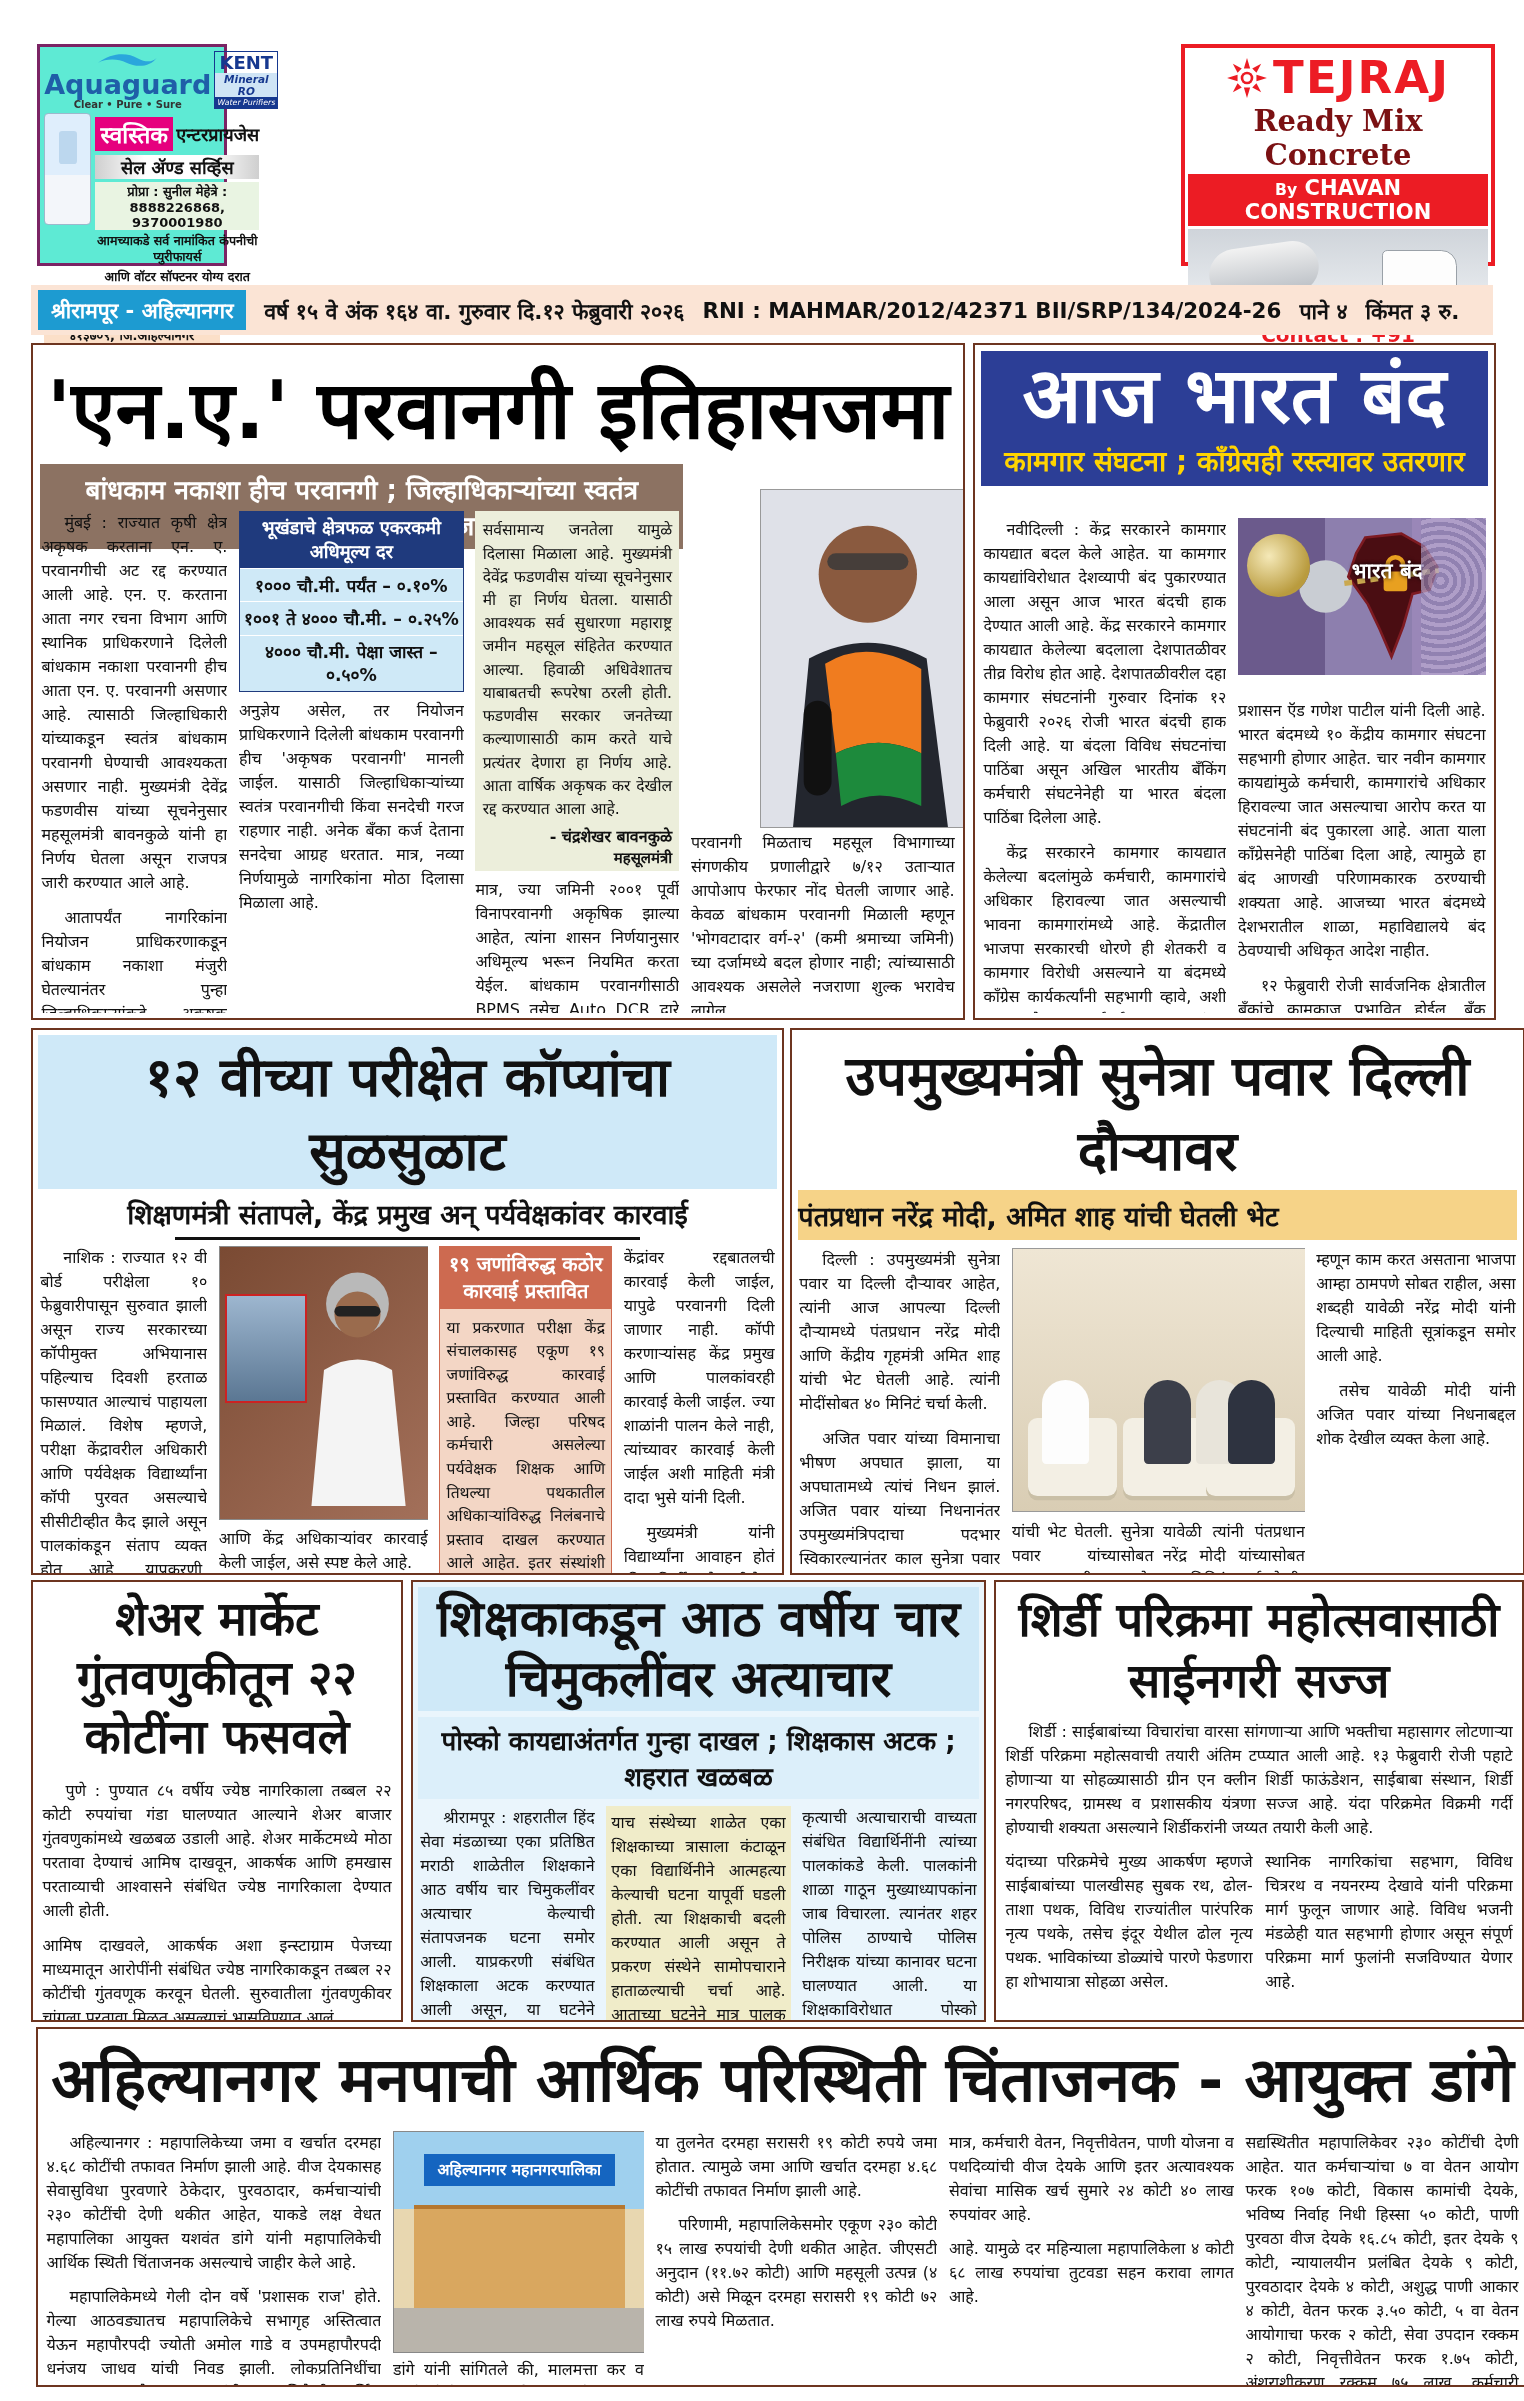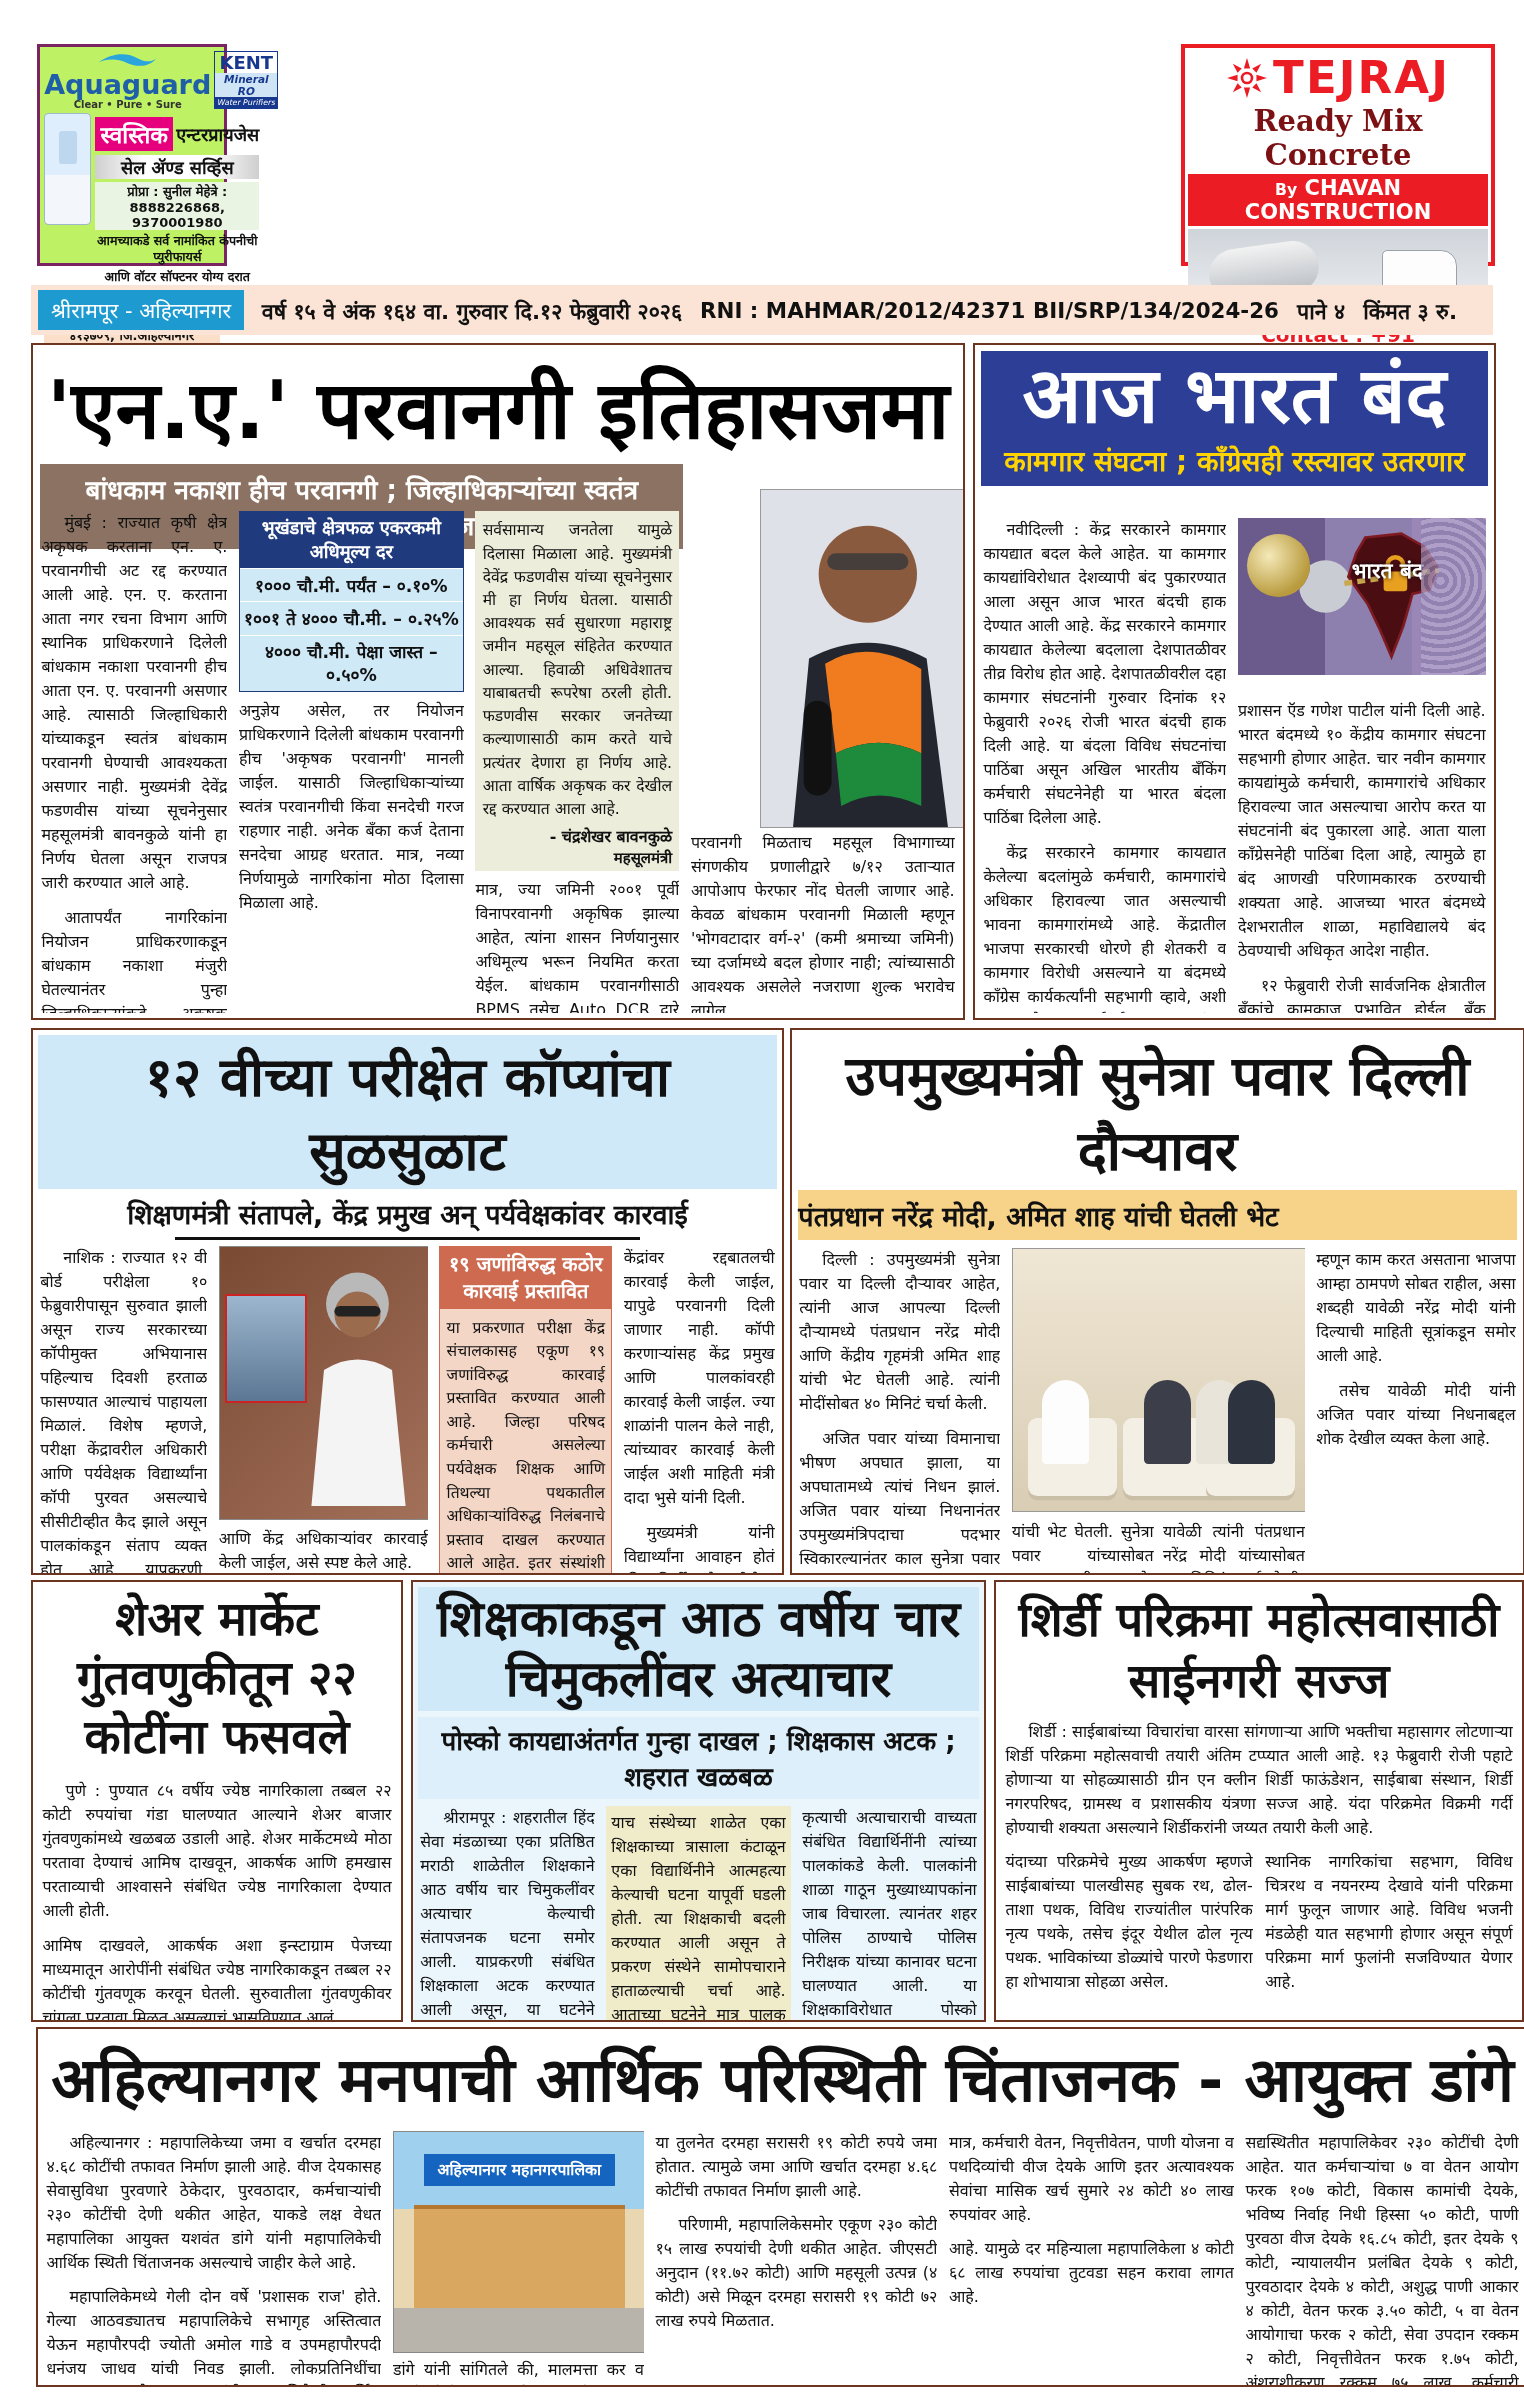--- a/index.html
+++ b/index.html
@@ -5,21 +5,21 @@
   html,body{margin:0;padding:0;background:#e8e8e8;}
   .page{position:relative;width:1525px;height:2401px;background:#fff;font-family:"DejaVu Sans","Liberation Sans",sans-serif;color:#111;overflow:hidden;}
   .abs{position:absolute;}
   .artbox{position:absolute;border:2.6px solid #6d3520;background:#fff;box-sizing:border-box;overflow:hidden;}
   p.b{font-size:16px;line-height:1.5;text-align:justify;margin:0 0 10.5px 0;}
   .ind{text-indent:23px;}
   .cols{display:flex;gap:11.5px;box-sizing:border-box;}
   .col{overflow:hidden;}
   .hl{font-weight:900;text-align:center;color:#000;}
   
-  .ad-left{left:37px;top:44px;width:190px;height:222px;border:3.7px solid #7b2464;background:#bef264;box-sizing:border-box;padding:4.2px;font-size:10.5px;}
+  .ad-left{left:37px;top:44px;width:190px;height:222px;border:3.7px solid #7b2464;background:#5eead4;box-sizing:border-box;padding:4.2px;font-size:10.5px;}
   .aq-row{display:flex;gap:3.1px;align-items:flex-start;}
   .aq-brand{color:#1f5fa8;font-size:27px;font-weight:700;line-height:1;}
   .aq-slogan{color:#333;font-size:10px;font-weight:700;margin-top:1px;}
   .kent{border:1px solid #16388f;text-align:center;width:62px;flex:none;}
   .kent .k1{color:#16388f;font-weight:900;font-size:18px;}
   .kent .k2{background:#cfe4f5;color:#16388f;font-style:italic;font-weight:700;font-size:10.5px;}
   .kent .k3{background:#16388f;color:#fff;font-style:italic;font-size:7.8px;padding:1px 0;}
   .swk-row{display:flex;align-items:center;gap:3.1px;margin-top:4.2px;}
   .swk{background:#e6007e;color:#fff;font-weight:900;font-size:23px;padding:1px 5.2px;}
   .swk2{font-weight:900;font-size:18px;}
@@ -37,21 +37,21 @@
   .tej-row{display:flex;align-items:center;justify-content:center;gap:5.2px;}
   .tej{color:#ec1c24;font-weight:900;font-size:45px;letter-spacing:2.1px;}
   .rmc{color:#7b1113;font-weight:900;font-size:29px;font-family:"DejaVu Serif","Liberation Serif",serif;}
   .chavan{background:#ec1c24;color:#fff;font-weight:900;font-size:21px;padding:2.1px 0;margin-top:2.1px;}
   .truck{height:89px;margin-top:3.1px;background:linear-gradient(180deg,#cfd4da,#eef1f4);position:relative;overflow:hidden;}
   .drum{position:absolute;left:21px;top:15.7px;width:110px;height:52px;background:linear-gradient(180deg,#f2f2f2,#b9bec4);border-radius:26px;transform:rotate(-8deg);}
   .cab{position:absolute;right:31px;top:21px;width:73px;height:50px;background:#fdfdfd;border:1.6px solid #9aa1a8;border-radius:5.2px 15.7px 0 0;}
   .wheel{position:absolute;bottom:4.2px;width:24px;height:24px;background:#2c2c2c;border-radius:50%;}
   .contact{color:#ec1c24;font-weight:900;font-size:20px;margin-top:4.2px;}
   .dateline{left:31px;top:285px;width:1462px;height:50px;background:#fbe4d5;display:flex;align-items:center;box-sizing:border-box;padding:0 7.3px;gap:18px;}
-  .edition{background:#1d9bd1;color:#fff;font-weight:400;font-size:21px;padding:6.3px 12.6px;flex:none;}
+  .edition{background:#1d9bd1;color:#fff;font-weight:700;font-size:21px;padding:6.3px 12.6px;flex:none;}
   .dl-item{font-weight:900;font-size:21.4px;white-space:nowrap;}
   
   .na-box{left:31px;top:343px;width:934px;height:677px;}
   .na-head{font-size:80px;margin:7.3px 5.2px 3.1px 5.2px;}
   .na-sub{background:#8c7262;color:#fff;font-weight:900;font-size:26px;text-align:center;padding:6.3px 4.2px;margin:0 7.3px;width:643px;box-sizing:border-box;}
   .na-photo{position:absolute;left:727px;top:144px;width:203px;height:337px;background:linear-gradient(180deg,#e8e9ee,#c9ccd5);border:1px solid #999;}
   .na-body{position:absolute;left:8.4px;right:8.4px;top:166px;bottom:5.2px;}
   .rate-table{border:1px solid #1f3a7d;margin-bottom:7.3px;}
   .rate-head{background:#1f3a7d;color:#fff;font-weight:900;font-size:18.3px;text-align:center;padding:4.2px 2.1px;line-height:1.3;}
   .rate-row{background:#cfe9f7;font-weight:700;font-size:17.3px;text-align:center;padding:4.7px 2.1px;border-top:1px solid #fff;}

